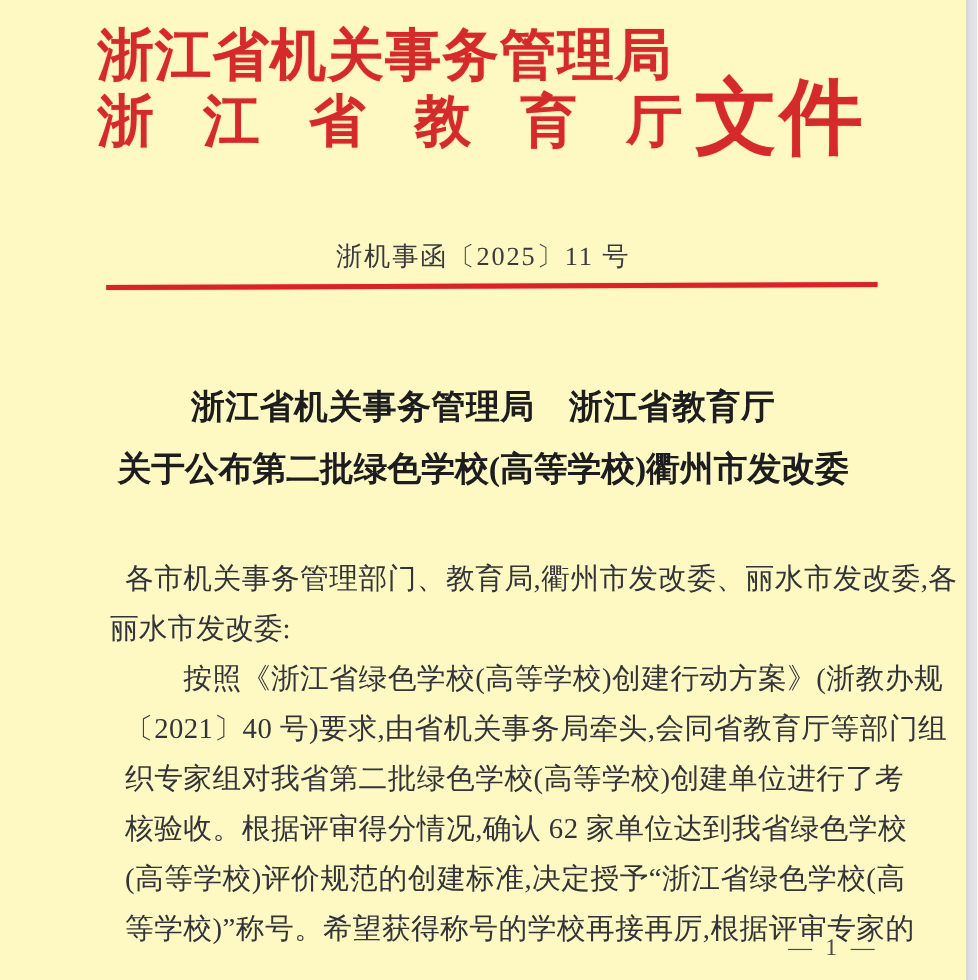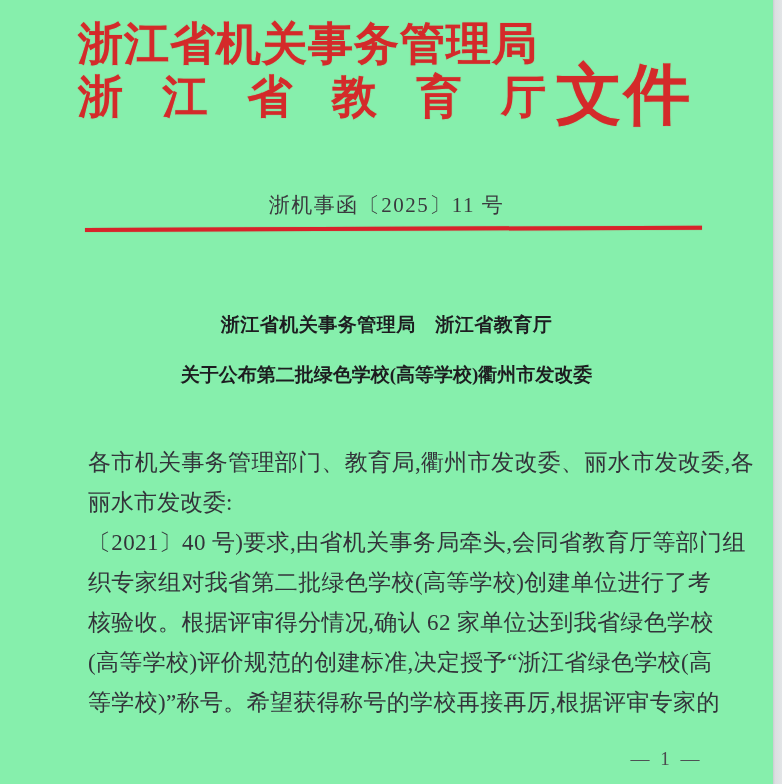--- a/index.html
+++ b/index.html
@@ -19,21 +19,21 @@
     -webkit-font-smoothing: antialiased;
   }
 
   
   .sheet {
     position: absolute;
     left: 0;
     top: 0;
     width: 773px;
     height: 784px;
-    background: #86efac;
+    background: #fef9c3;
   }
 
   
   .page-edge {
     position: absolute;
     left: 773px;
     top: 0;
     width: 9px;
     height: 784px;
     background: linear-gradient(to right, #c9ccd0 0px, #dcdee1 2px, #e3e5e7 100%);
@@ -121,21 +121,21 @@
   
   .title {
     position: absolute;
     left: 0;
     top: 300px;
     width: 773px;
     text-align: center;
     color: #1d1d20;
     font-family: "Liberation Serif", "DejaVu Serif", serif;
     font-weight: 700;
-    font-size: 19px;
+    font-size: 27px;
     line-height: 50px;
   }
   .title-line { white-space: nowrap; }
   .title-line.l1 { letter-spacing: 0.5px; }
   .title-line.l2 { letter-spacing: 0px; }
 
   
   .body-text {
     position: absolute;
     left: 88px;
@@ -146,21 +146,21 @@
     font-size: 23px;
   }
 
   .body-line {
     height: 40px;
     line-height: 40px;
     white-space: nowrap;
     letter-spacing: 0px;
   }
   
-  .body-line.j { letter-spacing: 0.35px; }
+  .body-line.j { letter-spacing: 0.35px; margin-left: 12px; }
 
   
   .page-number {
     position: absolute;
     left: 0;
     top: 748px;
     width: 773px;
     text-align: center;
     color: #4a4a4f;
     font-family: "Liberation Serif", "DejaVu Serif", serif;
@@ -203,20 +203,21 @@
     <div class="title">
       <div class="title-line l1">浙江省机关事务管理局　浙江省教育厅</div>
       <div class="title-line l2">关于公布第二批绿色学校(高等学校)衢州市发改委</div>
     </div>
 
     <div class="body-text">
 
       <div class="body-line j">各市机关事务管理部门、教育局,衢州市发改委、丽水市发改委,各</div>
       <div class="body-line">丽水市发改委:</div>
 
+      <div class="body-line j">　　按照《浙江省绿色学校(高等学校)创建行动方案》(浙教办规</div>
       <div class="body-line j">〔2021〕40 号)要求,由省机关事务局牵头,会同省教育厅等部门组</div>
       <div class="body-line j">织专家组对我省第二批绿色学校(高等学校)创建单位进行了考</div>
       <div class="body-line j">核验收。根据评审得分情况,确认 62 家单位达到我省绿色学校</div>
       <div class="body-line j">(高等学校)评价规范的创建标准,决定授予“浙江省绿色学校(高</div>
       <div class="body-line j">等学校)”称号。希望获得称号的学校再接再厉,根据评审专家的</div>
     </div>
 
     <div class="page-number">— 1 —</div>
 
   </div>

